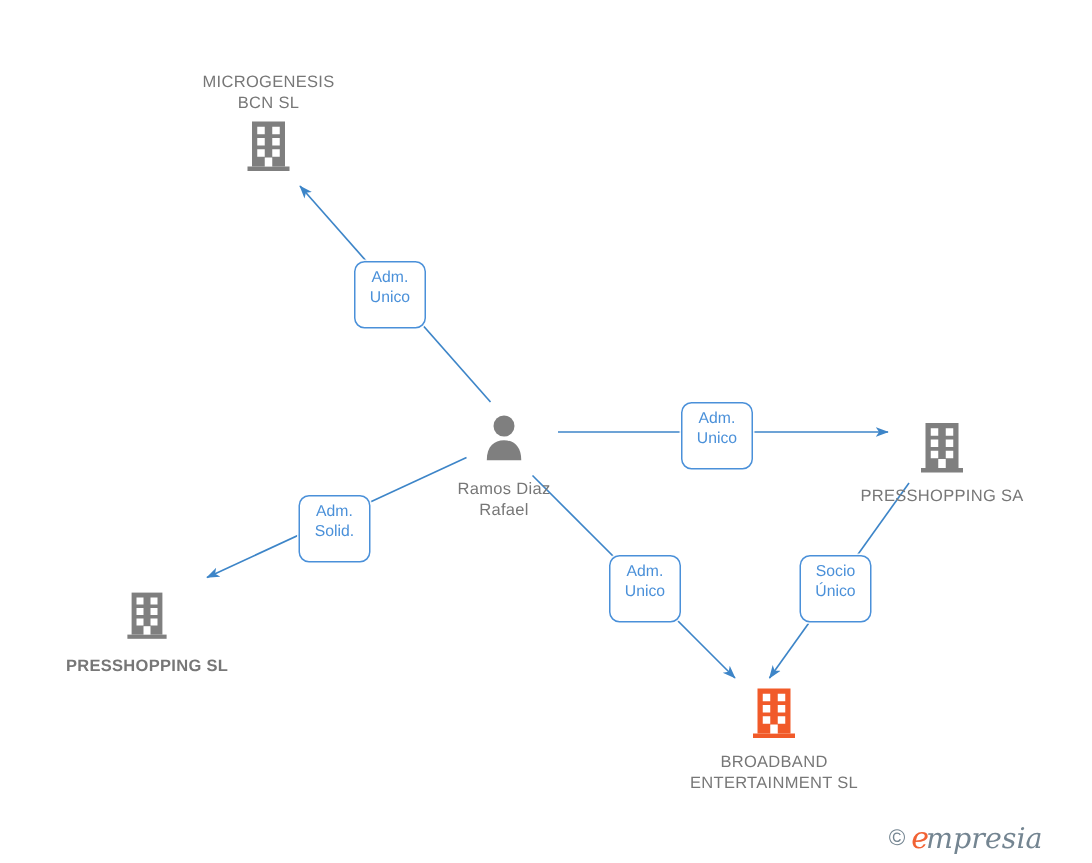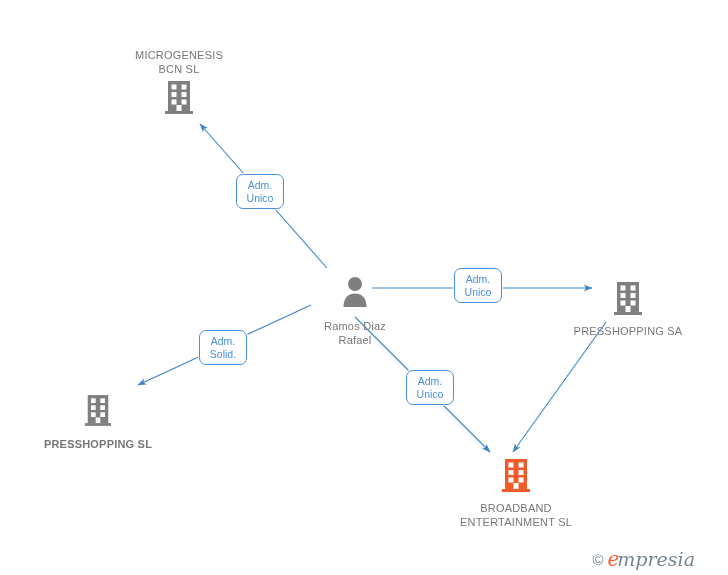--- a/index.html
+++ b/index.html
@@ -52,21 +52,21 @@
   .edge-label {
     position: absolute;
     box-sizing: border-box;
     border: 1.4px solid #4a90d9;
     border-radius: 7px;
     background: #ffffff;
     color: #4a90d9;
     font-size: 10.5px;
     line-height: 13px;
     text-align: center;
-    padding: 4px 5px 3px 5px;
+    padding: 4px 5px 13px 5px;
     width: 48px;
     margin-left: -24px;
     margin-top: -20px;
     white-space: pre-line;
     box-shadow: 0 0 0 1px rgba(255,255,255,0.9);
   }
   #watermark {
     position: absolute;
     right: 9px;
     bottom: 6px;
@@ -130,21 +130,21 @@
         <rect x="17.5" y="5.5" width="5" height="5" fill="#ffffff"></rect>
         <rect x="7.5" y="13" width="5" height="5" fill="#ffffff"></rect>
         <rect x="17.5" y="13" width="5" height="5" fill="#ffffff"></rect>
         <rect x="7.5" y="20.5" width="5" height="5" fill="#ffffff"></rect>
         <rect x="17.5" y="20.5" width="5" height="5" fill="#ffffff"></rect>
         <rect x="12.5" y="26" width="5" height="6" fill="#ffffff"></rect>
       </svg>
     </span>
   </div>
 
-  <div class="node caption-below" style="left:355px; top:275px;">
+  <div class="node caption-below" style="left:336px; top:275px;">
     <span class="icon-wrap">
       <svg width="28" height="32" viewBox="0 0 28 32" xmlns="http://www.w3.org/2000/svg">
         <circle cx="14" cy="9" r="7" fill="#7f7f7f"></circle>
         <path d="M2.5,32 C2.5,22.5 7.5,18.5 14,18.5 C20.5,18.5 25.5,22.5 25.5,32 Z" fill="#7f7f7f"></path>
       </svg>
     </span>
     <span class="caption">Ramos Diaz
 Rafael</span>
   </div>
 
@@ -205,20 +205,22 @@
 
   <div class="edge-label" style="left:478px; top:288px;">Adm.
 Unico</div>
 
   <div class="edge-label" style="left:223px; top:350px;">Adm.
 Solid.</div>
 
   <div class="edge-label" style="left:430px; top:390px;">Adm.
 Unico</div>
 
+  <div class="edge-label" style="left:557px; top:390px;">Socio
+Único</div>
 
   <div id="watermark">
     <span class="copy">©</span>
     <span style="display:flex; align-items:baseline;">
       <span class="brand-e">e</span>
       <span class="brand-rest">mpresia</span>
     </span>
   </div>
 
 </div>

